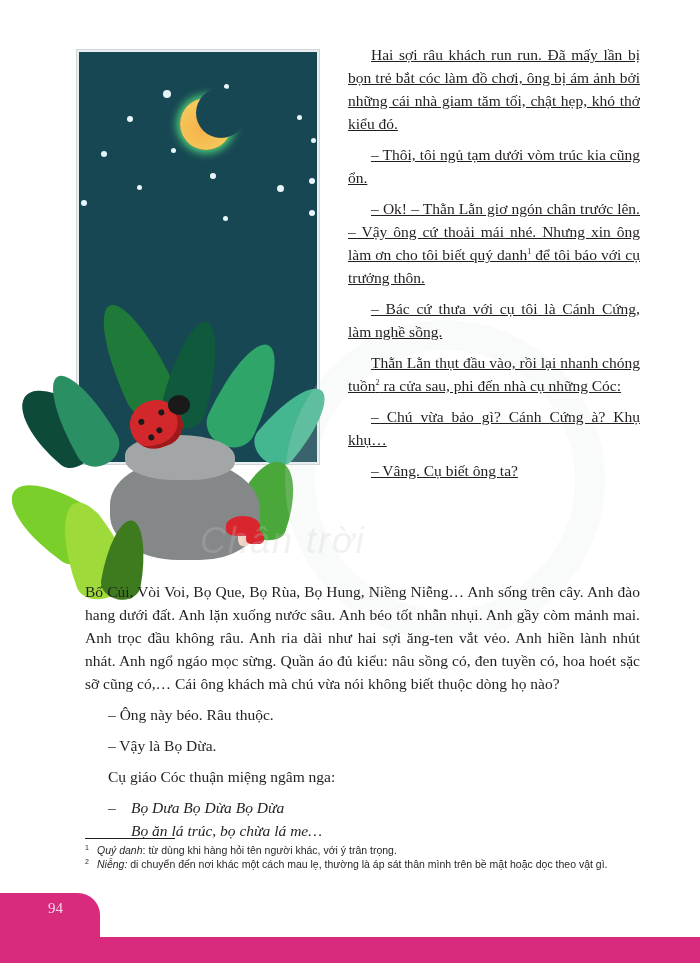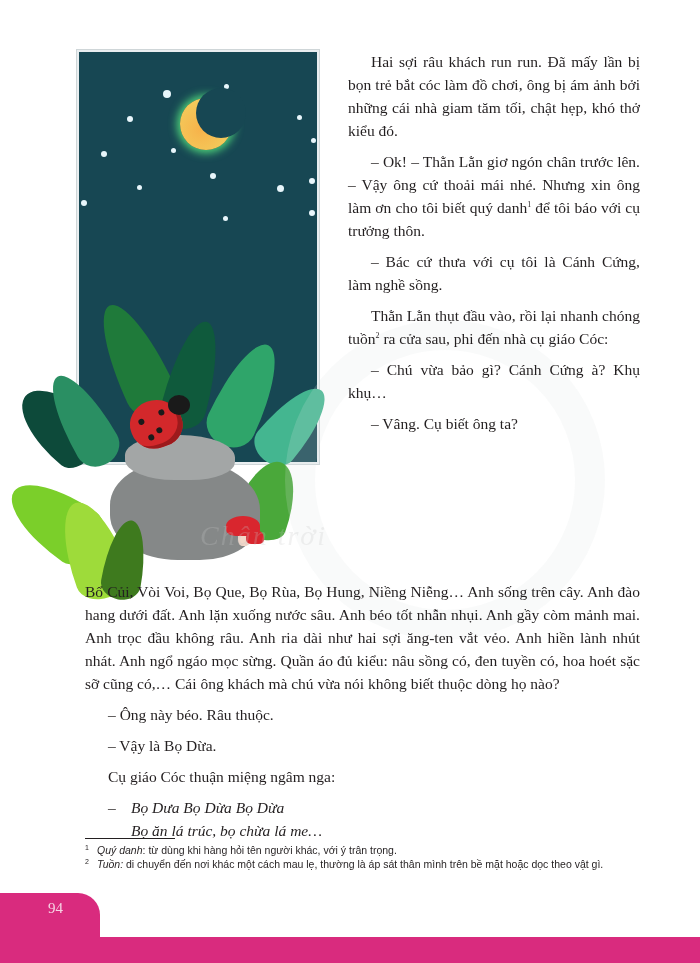--- a/index.html
+++ b/index.html
@@ -41,32 +41,32 @@
   .ladybug-head {
     position: absolute; left: 148px; top: 355px; width: 22px; height: 20px;
     background: #1a1a1a; border-radius: 50%;
   }
   .ladybug-dot { position: absolute; width: 6px; height: 6px; background: #1a1a1a; border-radius: 50%; }
   .mushroom-cap { position: absolute; background: #d9262e; border-radius: 50% 50% 30% 30%; }
   .mushroom-stem { position: absolute; background: #f2d7c9; border-radius: 40%; }
 
   
   .text { font-size: 15.5px; line-height: 23px; text-align: justify; }
-  .col { position: absolute; left: 348px; top: 50px; width: 292px; }
+  .col { position: absolute; left: 348px; top: 43px; width: 292px; text-decoration: underline; }
   .col p, .full p { margin: 0 0 8px 0; text-indent: 23px; }
   .full { position: absolute; left: 85px; top: 580px; width: 555px; }
   sup { font-size: 8px; line-height: 0; vertical-align: super; }
   .poem { margin: 0; }
   .poem .line { display: block; font-style: italic; }
   .poem .dash { display: inline-block; width: 23px; font-style: normal; }
   .poem .indent { padding-left: 23px; font-style: italic; }
 
   .watermark {
-    position: absolute; left: 200px; top: 520px; font-size: 28px; font-style: italic;
-    color: rgba(200, 200, 200, 0.25); letter-spacing: 2px; font-family: Liberation Serif, serif;
+    position: absolute; left: 200px; top: 520px; font-size: 36px; font-style: italic;
+    color: rgba(200, 200, 200, 0.25); letter-spacing: 2px; font-family: Liberation Sans, sans-serif;
   }
   .watermark-circle {
     position: absolute; left: 285px; top: 320px; width: 260px; height: 260px;
     border-radius: 50%; border: 30px solid rgba(220, 225, 225, 0.18);
   }
 
   
   .fn-rule { position: absolute; left: 85px; top: 838px; width: 90px; height: 1px; background: #231f20; }
   .footnotes {
     position: absolute; left: 85px; top: 843px; width: 560px;
@@ -139,23 +139,24 @@
     <div class="mushroom-stem" style="left:218px;top:490px;width:12px;height:16px;"></div>
     <div class="mushroom-cap" style="left:206px;top:476px;width:34px;height:20px;"></div>
     <div class="mushroom-cap" style="left:226px;top:490px;width:18px;height:14px;"></div>
   </div>
 
   <div class="watermark-circle"></div>
   <div class="watermark">Chân trời</div>
 
   <div class="col text">
     <p>Hai sợi râu khách run run. Đã mấy lần bị bọn trẻ bắt cóc làm đồ chơi, ông bị ám ảnh bởi những cái nhà giam tăm tối, chật hẹp, khó thở kiểu đó.</p>
+    <p>– Thôi, tôi ngủ tạm dưới vòm trúc kia cũng ổn.</p>
     <p><span>– Ok! – Thằn Lằn giơ ngón chân trước lên. – Vậy ông cứ thoải mái nhé. Nhưng xin ông làm ơn cho tôi biết quý danh</span><sup>1</sup><span> để tôi báo với cụ trưởng thôn.</span></p>
     <p>– Bác cứ thưa với cụ tôi là Cánh Cứng, làm nghề sồng.</p>
-    <p><span>Thằn Lằn thụt đầu vào, rồi lại nhanh chóng tuồn</span><sup>2</sup><span> ra cửa sau, phi đến nhà cụ giáo Cóc:</span></p>
+    <p><span>Thằn Lằn thụt đầu vào, rồi lại nhanh chóng tuồn</span><sup>2</sup><span> ra cửa sau, phi đến nhà cụ những Cóc:</span></p>
     <p>– Chú vừa bảo gì? Cánh Cứng à? Khụ khụ…</p>
     <p>– Vâng. Cụ biết ông ta?</p>
   </div>
 
   <div class="full text">
     <p style="text-indent:0;">Bổ Củi, Vòi Voi, Bọ Que, Bọ Rùa, Bọ Hung, Niềng Niễng… Anh sống trên cây. Anh đào hang dưới đất. Anh lặn xuống nước sâu. Anh béo tốt nhẫn nhụi. Anh gầy còm mảnh mai. Anh trọc đầu không râu. Anh ria dài như hai sợi ăng-ten vắt vẻo. Anh hiền lành nhút nhát. Anh ngổ ngáo mọc sừng. Quần áo đủ kiểu: nâu sồng có, đen tuyền có, hoa hoét sặc sỡ cũng có,… Cái ông khách mà chú vừa nói không biết thuộc dòng họ nào?</p>
     <p>– Ông này béo. Râu thuộc.</p>
     <p>– Vậy là Bọ Dừa.</p>
     <p>Cụ giáo Cóc thuận miệng ngâm nga:</p>
     <div class="poem" style="padding-left:23px;">
@@ -163,20 +164,20 @@
       <span class="line indent">Bọ ăn lá trúc, bọ chừa lá me…</span>
     </div>
   </div>
 
   <div class="fn-rule"></div>
   <div class="footnotes">
     <p class="fn">
       <span class="num">1</span><i>Quý danh</i><span>: từ dùng khi hàng hỏi tên người khác, với ý trân trọng.</span>
     </p>
     <p class="fn">
-      <span class="num">2</span><i>Tuồn:</i><span> di chuyển đến nơi khác một cách mau lẹ, thường là áp sát thân mình trên bề mặt hoặc dọc theo vật gì.</span>
+      <span class="num">2</span><i>Niễng:</i><span> di chuyển đến nơi khác một cách mau lẹ, thường là áp sát thân mình trên bề mặt hoặc dọc theo vật gì.</span>
     </p>
   </div>
 
   <div class="page-tab"></div>
   <div class="page-num">94</div>
   <div class="bottom-bar"></div>
 </div>
 
 </body></html>

